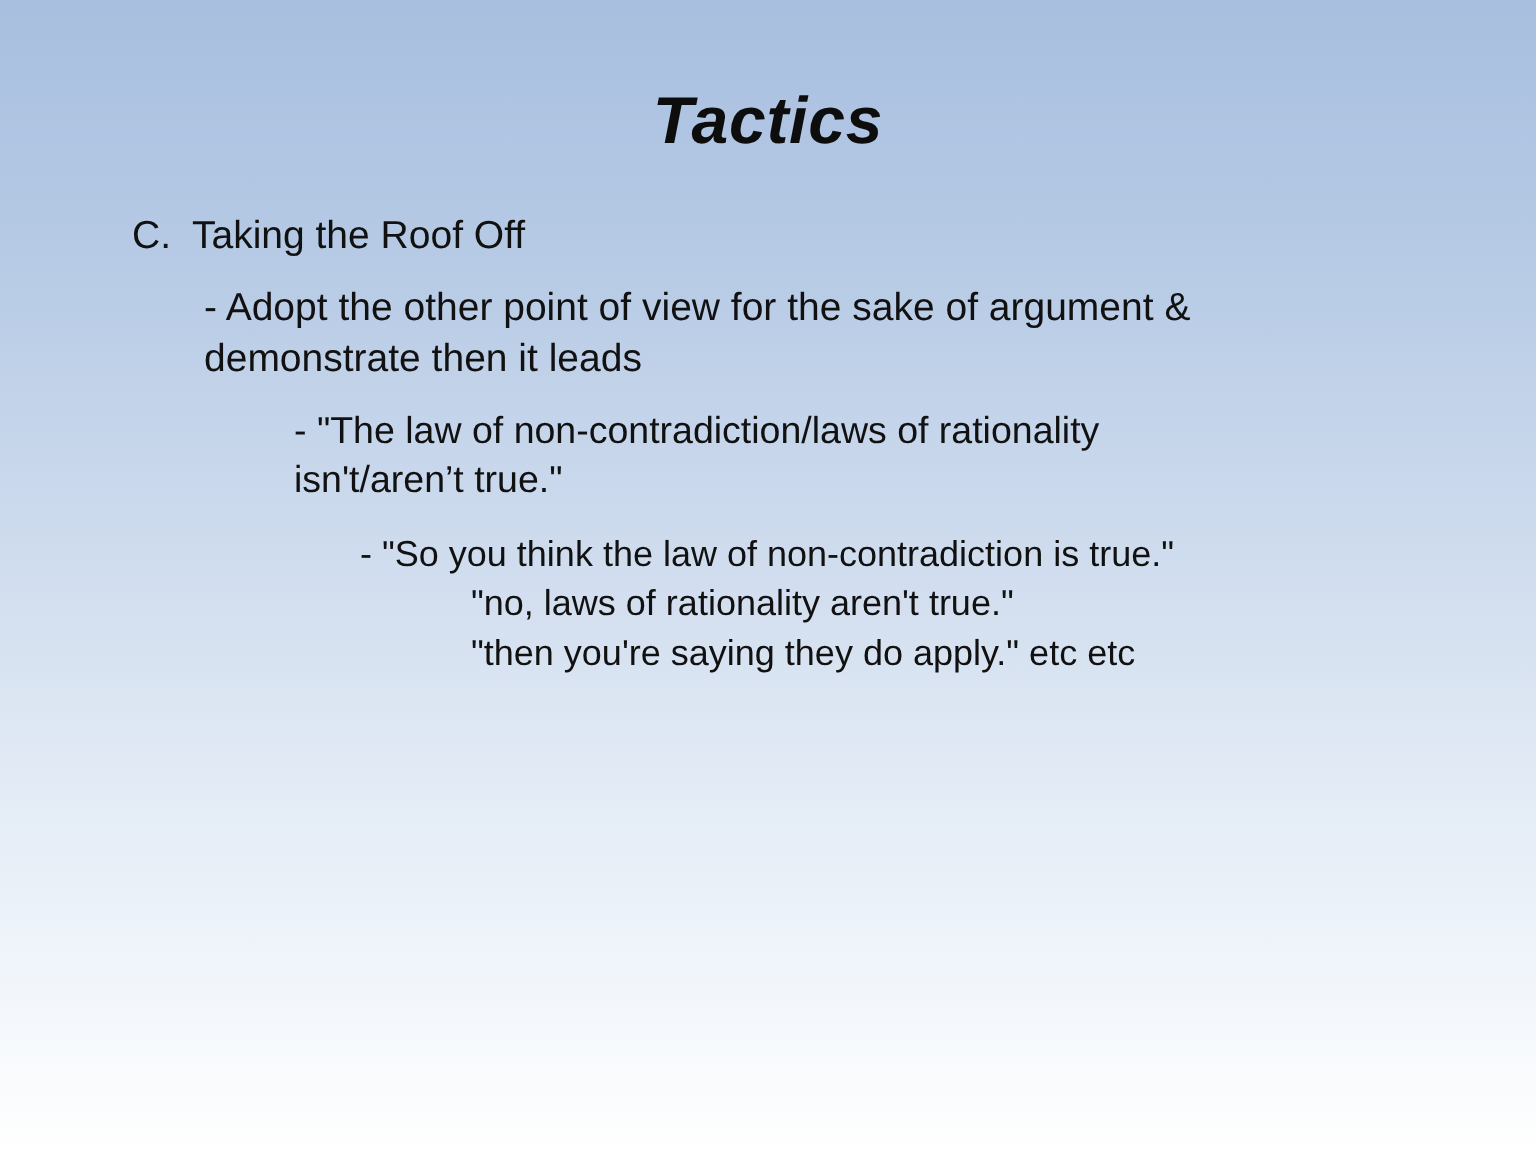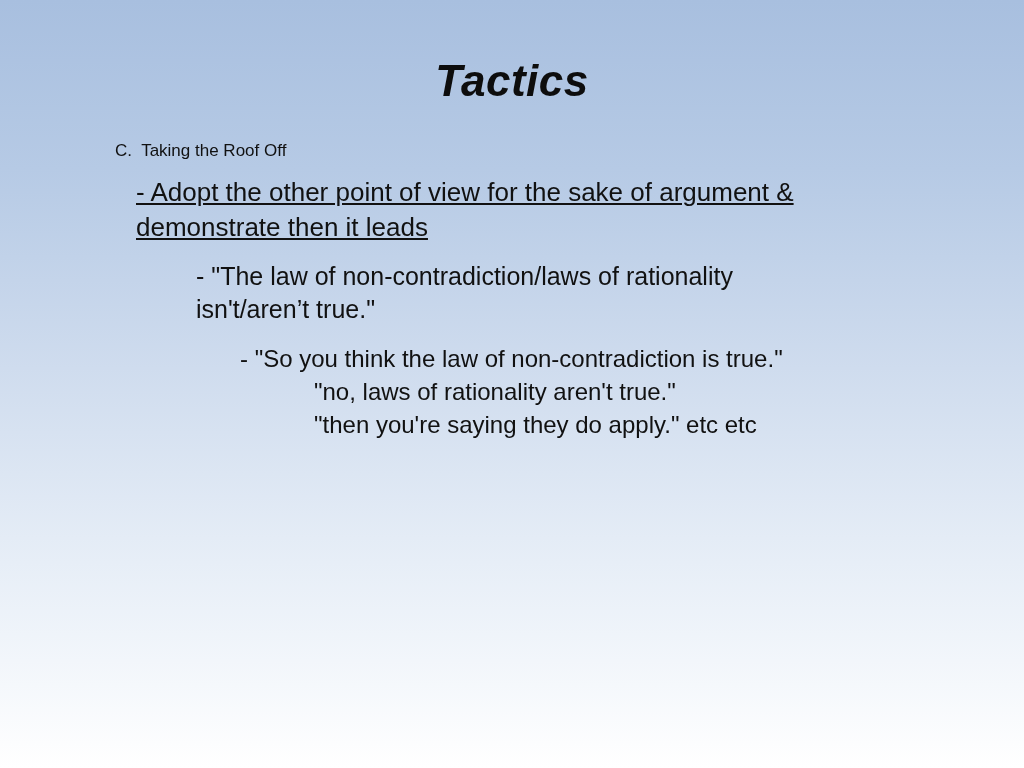--- a/index.html
+++ b/index.html
@@ -32,40 +32,38 @@
     color: #0d0d0d;
     letter-spacing: 0.5px;
   }
   .body-block {
     position: absolute;
     top: 140px;
     left: 88px;
     width: 900px;
   }
   .lvl1 {
-    font-size: 17px;
+    font-size: 26px;
     color: #111111;
     margin-bottom: 14px;
     line-height: 1.25;
     white-space: pre;
-    margin-left: 27px;
   }
   .lvl2 {
     font-size: 26px;
     color: #111111;
     margin-left: 48px;
     margin-bottom: 16px;
     line-height: 1.32;
     max-width: 830px;
   }
   .lvl2 .hang {
     display: block;
     text-indent: -16px;
     padding-left: 16px;
-    text-decoration: underline;
   }
   .lvl3 {
     font-size: 25px;
     color: #111111;
     margin-left: 108px;
     margin-bottom: 16px;
     line-height: 1.32;
     max-width: 760px;
   }
   .lvl3 .hang {

